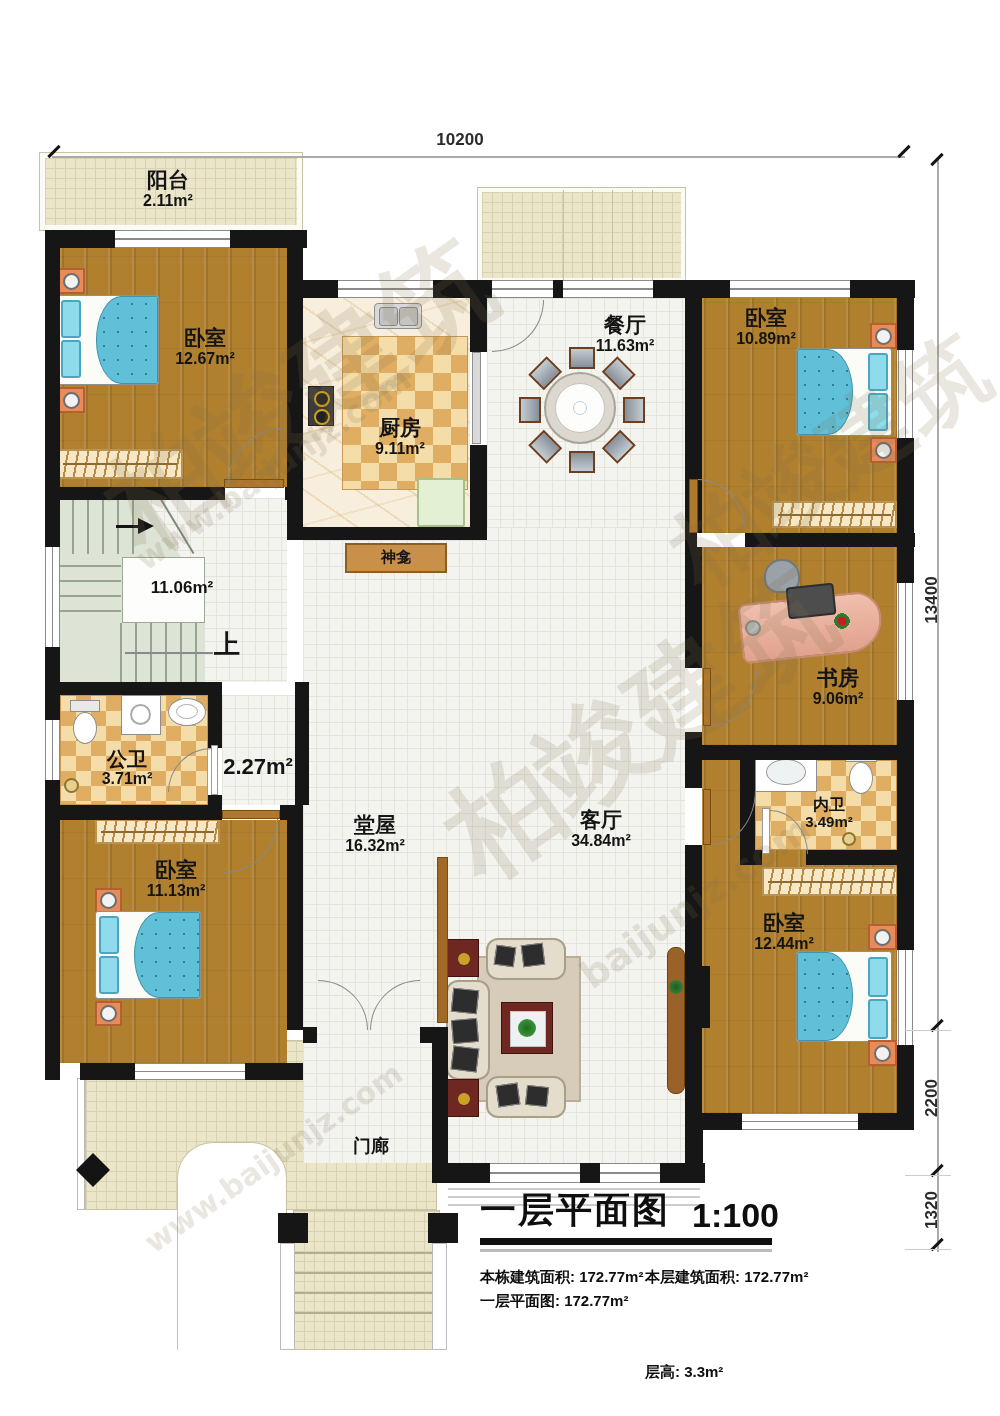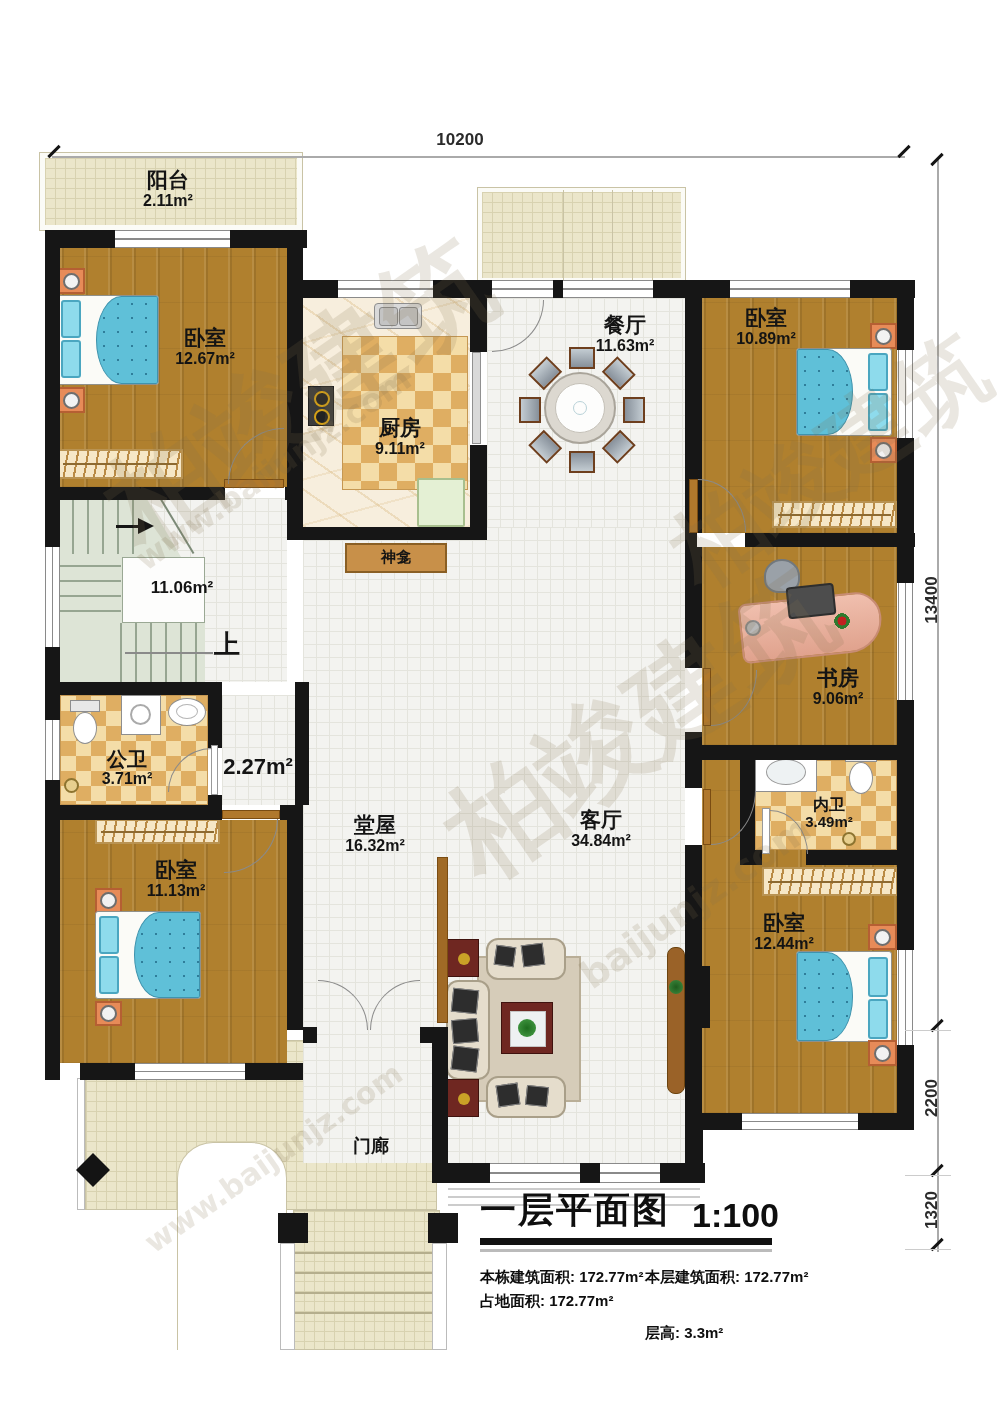--- a/index.html
+++ b/index.html
@@ -413,17 +413,17 @@
 
   <div class="ttl" style="left:480px;top:1186px;font-size:36px;letter-spacing:2px">一层平面图</div>
   <div class="ttl" style="left:692px;top:1196px;font-size:34px">1:100</div>
   <div class="abs" style="left:480px;top:1238px;width:292px;height:7px;background:#111"></div>
   <div class="abs" style="left:480px;top:1249px;width:292px;height:3px;background:#bbb"></div>
   <div class="ttl" style="left:480px;top:1268px;font-size:15px">
     <span>本栋建筑面积:</span> <span>172.77m²</span></div>
   <div class="ttl" style="left:645px;top:1268px;font-size:15px">
     <span>本层建筑面积:</span> <span>172.77m²</span></div>
   <div class="ttl" style="left:480px;top:1292px;font-size:15px">
-    <span>占地面积:</span> <span>172.77m²</span></div>
-  <div class="ttl" style="left:645px;top:1324px;font-size:15px">
+    <span>一层平面图:</span> <span>172.77m²</span></div>
+  <div class="ttl" style="left:645px;top:1363px;font-size:15px">
     <span>层高:</span> <span>3.3m²</span></div>
 
 </div>
 
 </body></html>

